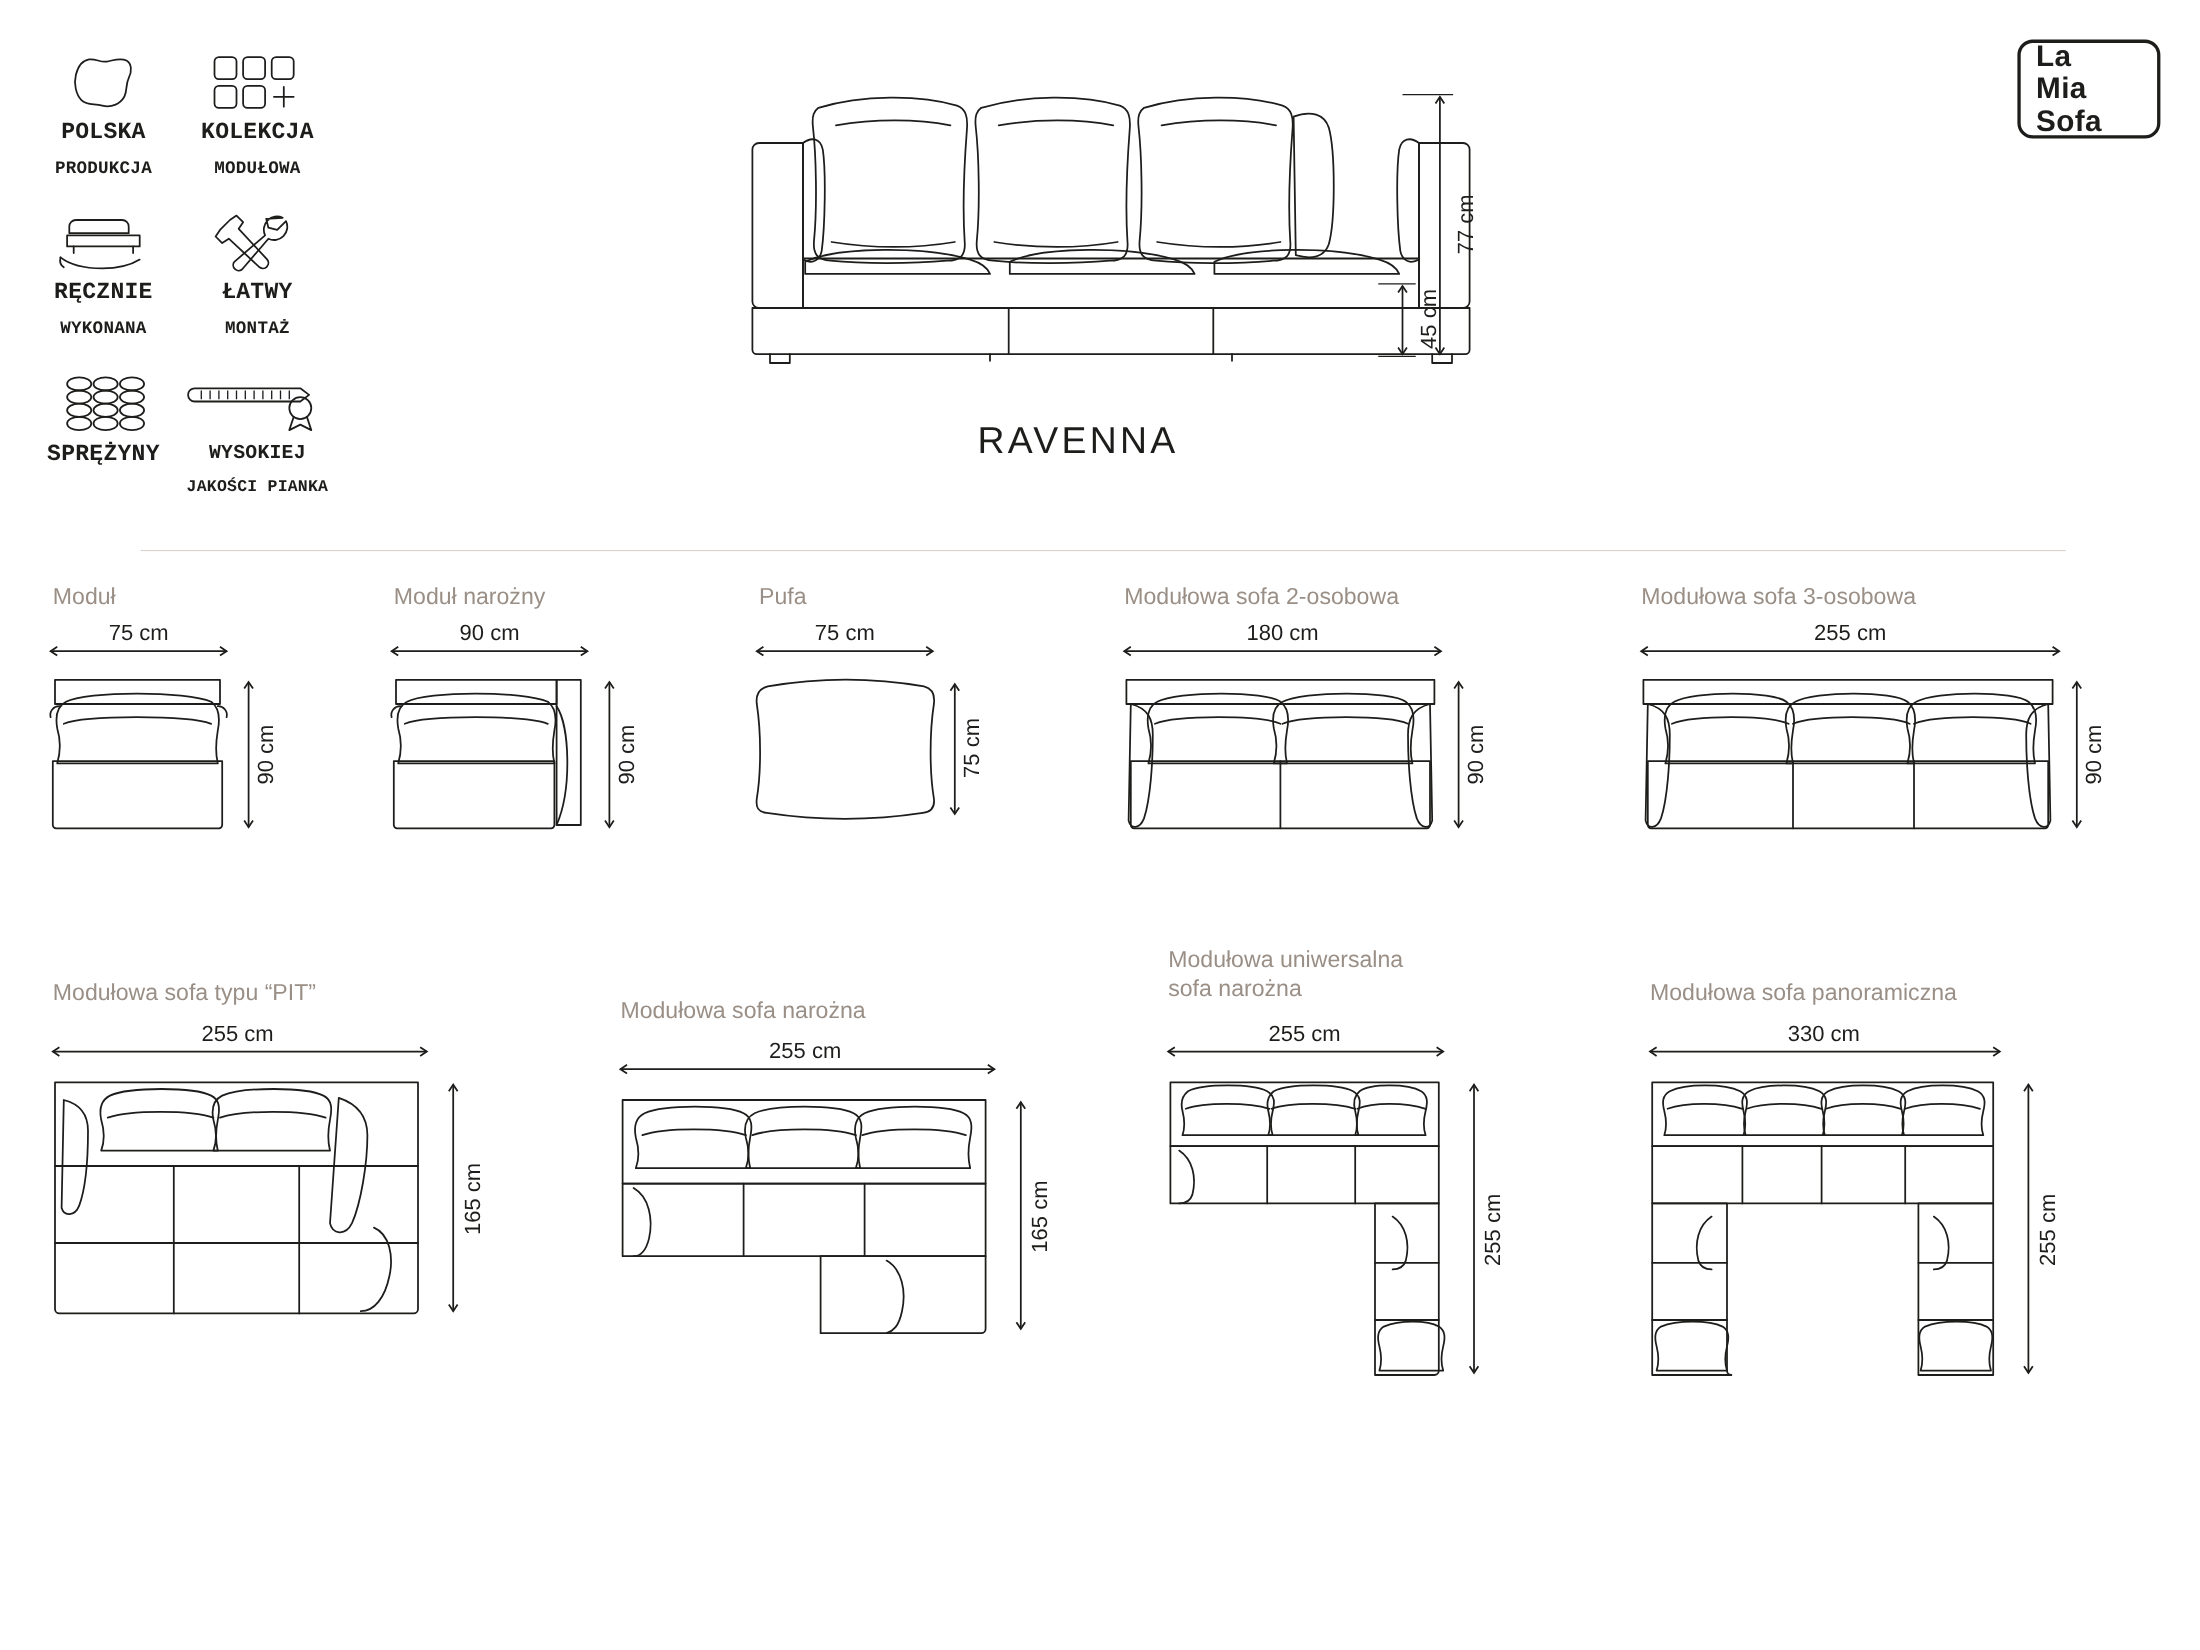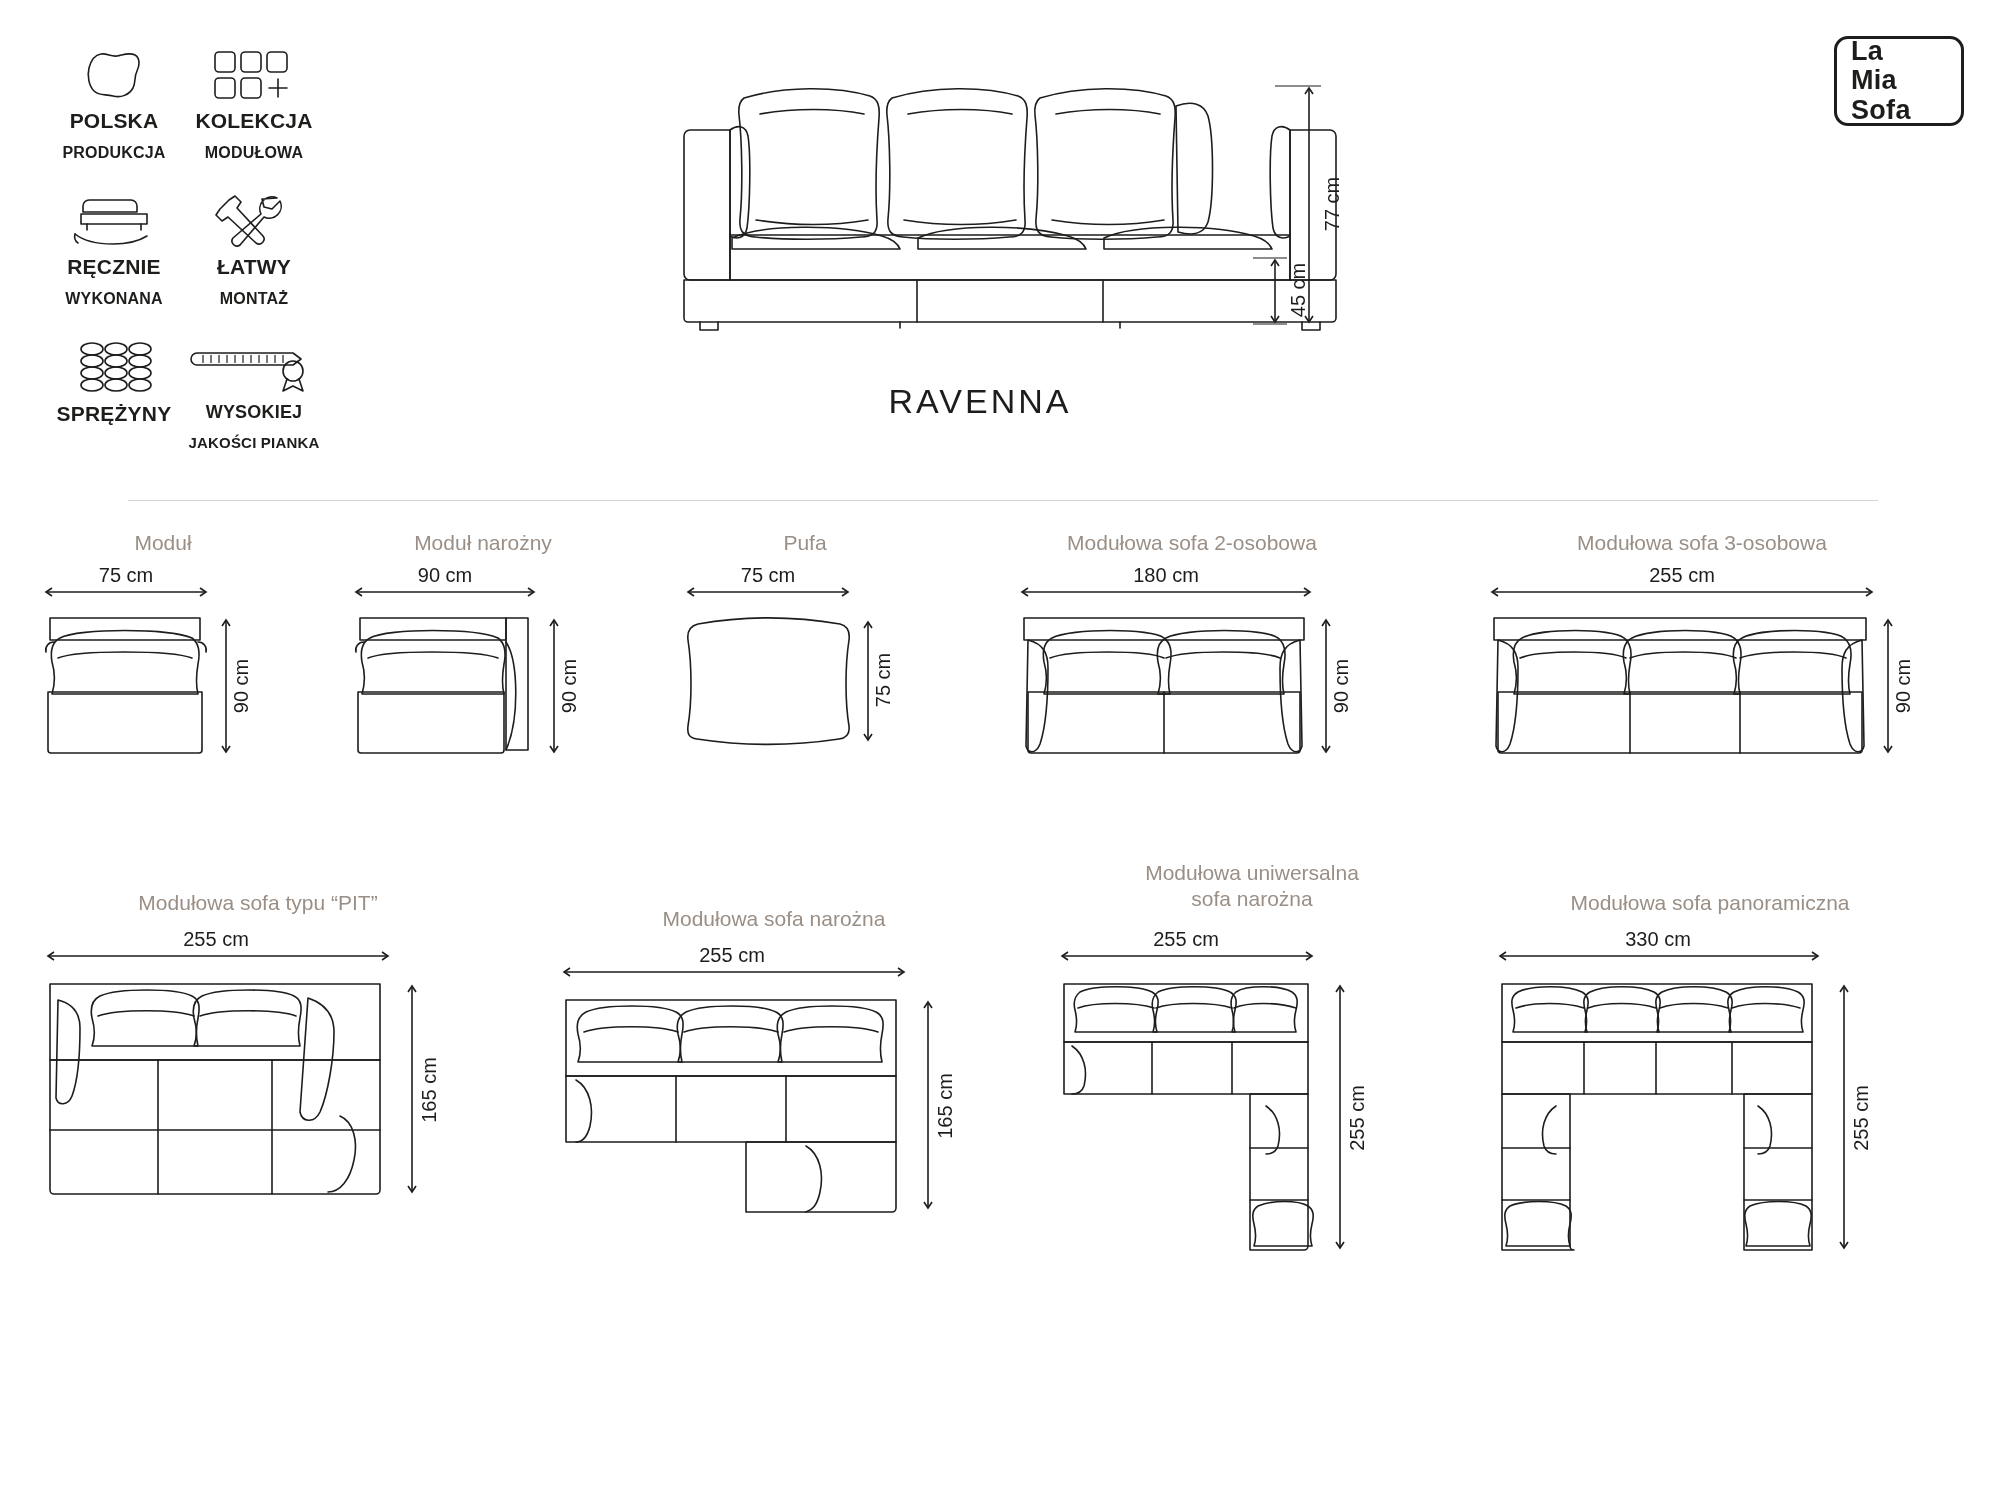--- a/index.html
+++ b/index.html
@@ -12,23 +12,24 @@
     position: relative;
     width: 2000px;
     height: 1500px;
     background: #fff;
     overflow: hidden;
   }
 
   
   .features {
     position: absolute;
-    left: 44px;
+    left: 24px;
     top: 42px;
     width: 300px;
+    font-family: Liberation Mono, monospace;
   }
   .feat-row {
     display: flex;
     margin-bottom: 26px;
   }
   .feat {
     width: 140px;
     text-align: center;
     color: #1d1d1b;
   }
@@ -117,21 +118,20 @@
     left: 0; top: 530px;
     width: 2000px;
   }
   .cell { position: absolute; }
   .cell .name {
     font-size: 21px;
     color: #9a8f86;
     font-weight: normal;
     white-space: pre-line;
     line-height: 1.25;
-    text-align: center;
   }
 
   svg { display: block; overflow: visible; }
   .ln { fill: none; stroke: #1d1d1b; stroke-width: 1.6; stroke-linejoin: round; stroke-linecap: round; }
   .ln-thin { fill: none; stroke: #1d1d1b; stroke-width: 1.2; }
   .arr { fill: none; stroke: #1d1d1b; stroke-width: 1.6; }
   .tick { stroke: #1d1d1b; stroke-width: 1.2; }
   .vtext {
     font-size: 20px;
     fill: #1d1d1b;

